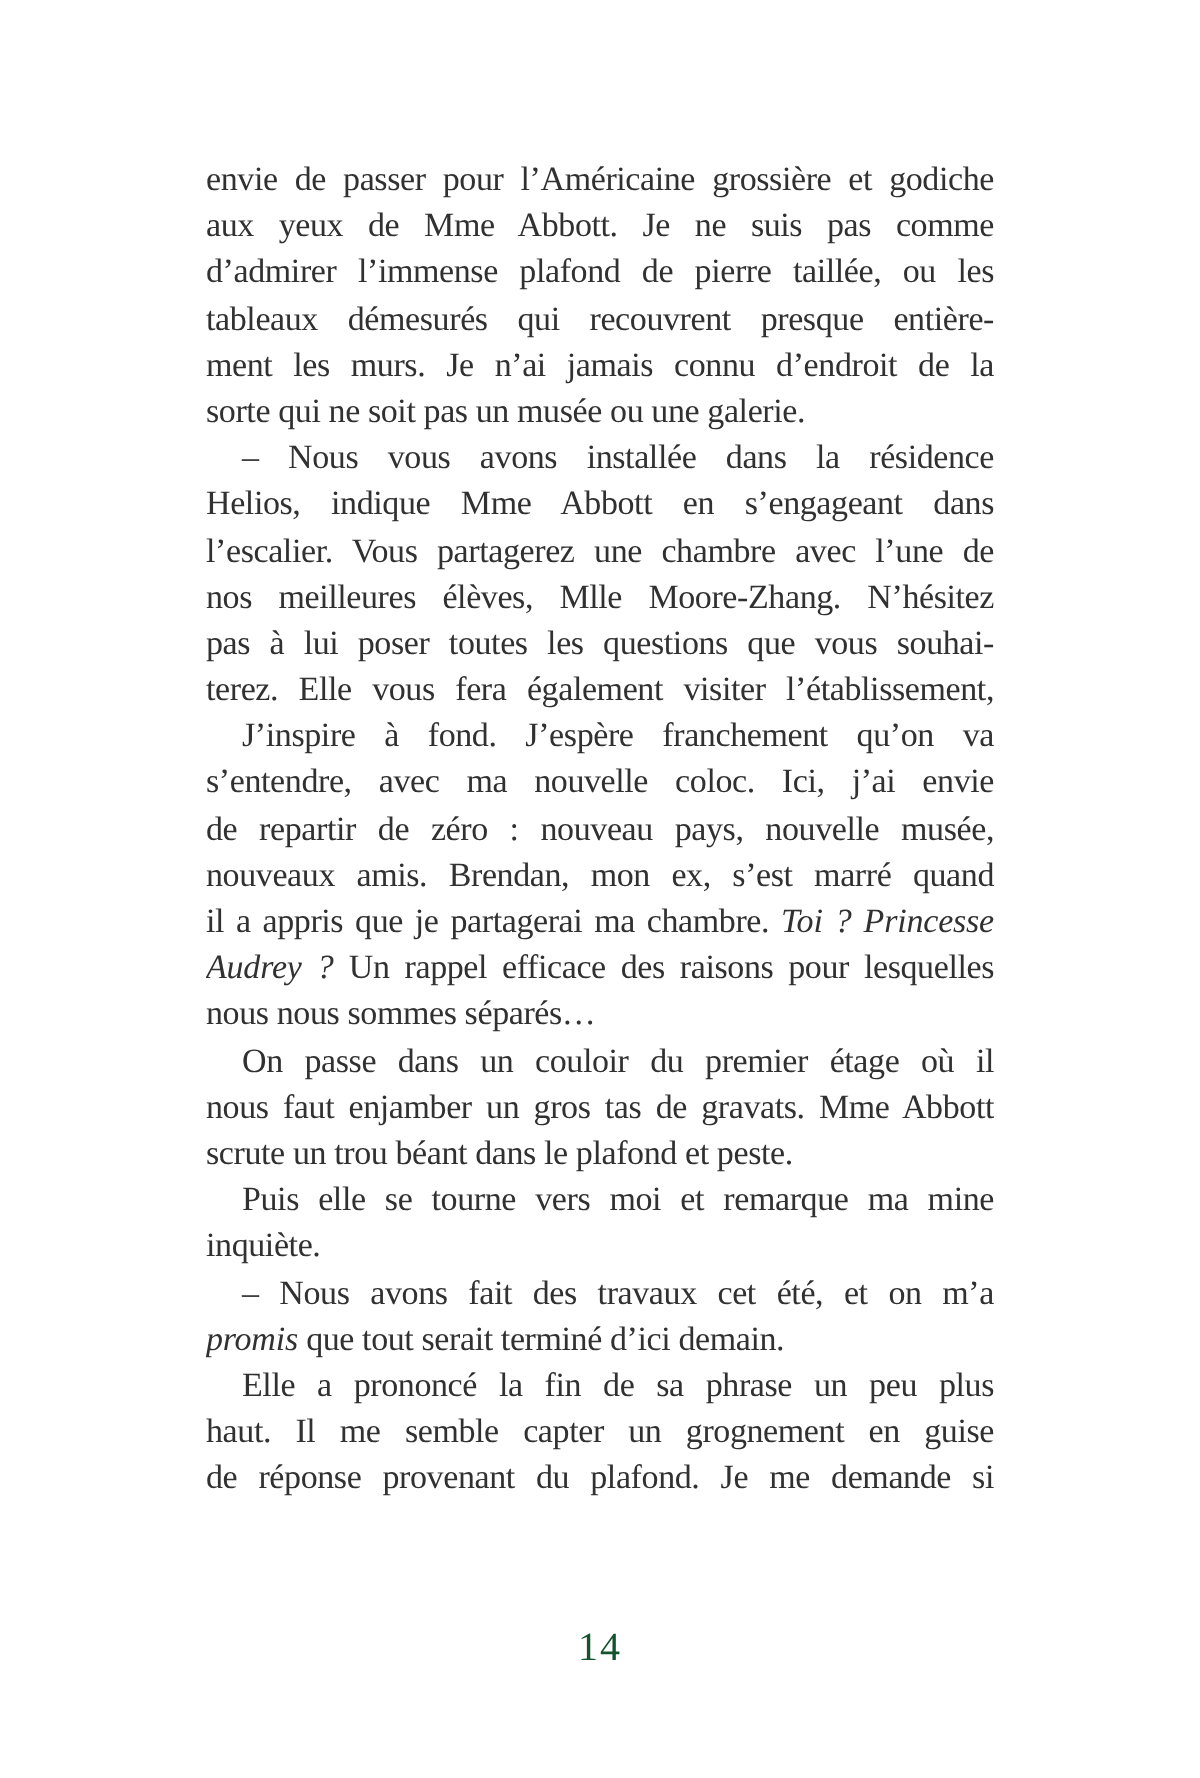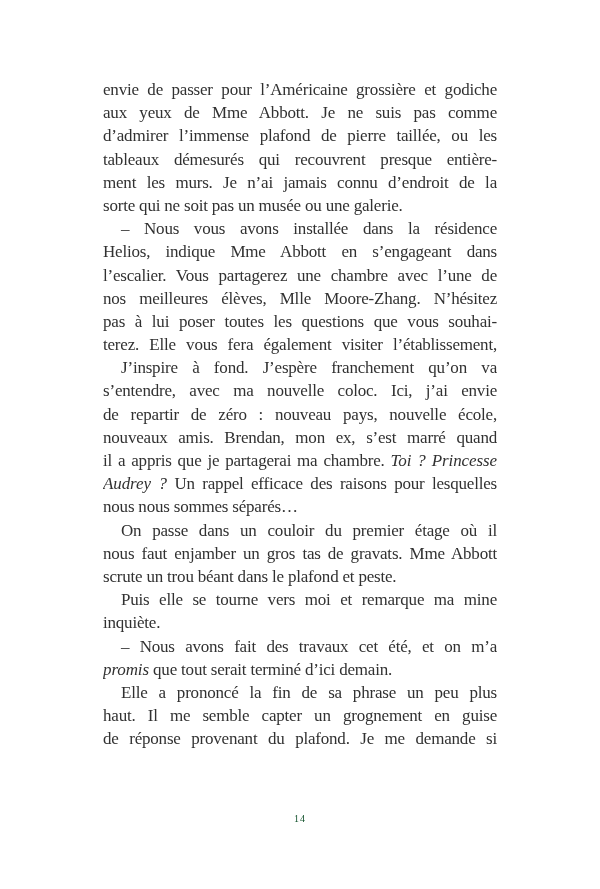--- a/index.html
+++ b/index.html
@@ -48,21 +48,21 @@
   .line i {
     font-style: italic;
     letter-spacing: -0.1px;
   }
   .page-number {
     position: absolute;
     top: 813px;
     left: 0;
     width: 600px;
     text-align: center;
-    font-size: 10px;
+    font-size: 20px;
     letter-spacing: 1px;
     color: #14532d;
   }
 </style>
 </head>
 <body>
 
 <div class="book-page">
   <div class="text-block">
       <div class="paragraph">
@@ -77,21 +77,21 @@
         <div class="line indent" style=""><span>– Nous vous avons installée dans la résidence</span></div>
         <div class="line" style=""><span>Helios, indique Mme Abbott en s’engageant dans</span></div>
         <div class="line" style=""><span>l’escalier. Vous partagerez une chambre avec l’une de</span></div>
         <div class="line" style=""><span>nos meilleures élèves, Mlle Moore-Zhang. N’hésitez</span></div>
         <div class="line" style=""><span>pas à lui poser toutes les questions que vous souhai-</span></div>
         <div class="line" style=""><span>terez. Elle vous fera également visiter l’établissement,</span></div>
       </div>
       <div class="paragraph">
         <div class="line indent" style=""><span>J’inspire à fond. J’espère franchement qu’on va</span></div>
         <div class="line" style=""><span>s’entendre, avec ma nouvelle coloc. Ici, j’ai envie</span></div>
-        <div class="line" style=""><span>de repartir de zéro : nouveau pays, nouvelle école,</span></div>
+        <div class="line" style=""><span>de repartir de zéro : nouveau pays, nouvelle musée,</span></div>
         <div class="line" style=""><span>nouveaux amis. Brendan, mon ex, s’est marré quand</span></div>
         <div class="line" style=""><span>il a appris que je partagerai ma chambre. </span><i>Toi ? Princesse</i></div>
         <div class="line" style=""><i>Audrey ? </i><span>Un rappel efficace des raisons pour lesquelles</span></div>
         <div class="line no-justify" style=""><span>nous nous sommes séparés…</span></div>
       </div>
       <div class="paragraph">
         <div class="line indent" style=""><span>On passe dans un couloir du premier étage où il</span></div>
         <div class="line" style=""><span>nous faut enjamber un gros tas de gravats. Mme Abbott</span></div>
         <div class="line no-justify" style=""><span>scrute un trou béant dans le plafond et peste.</span></div>
       </div>

